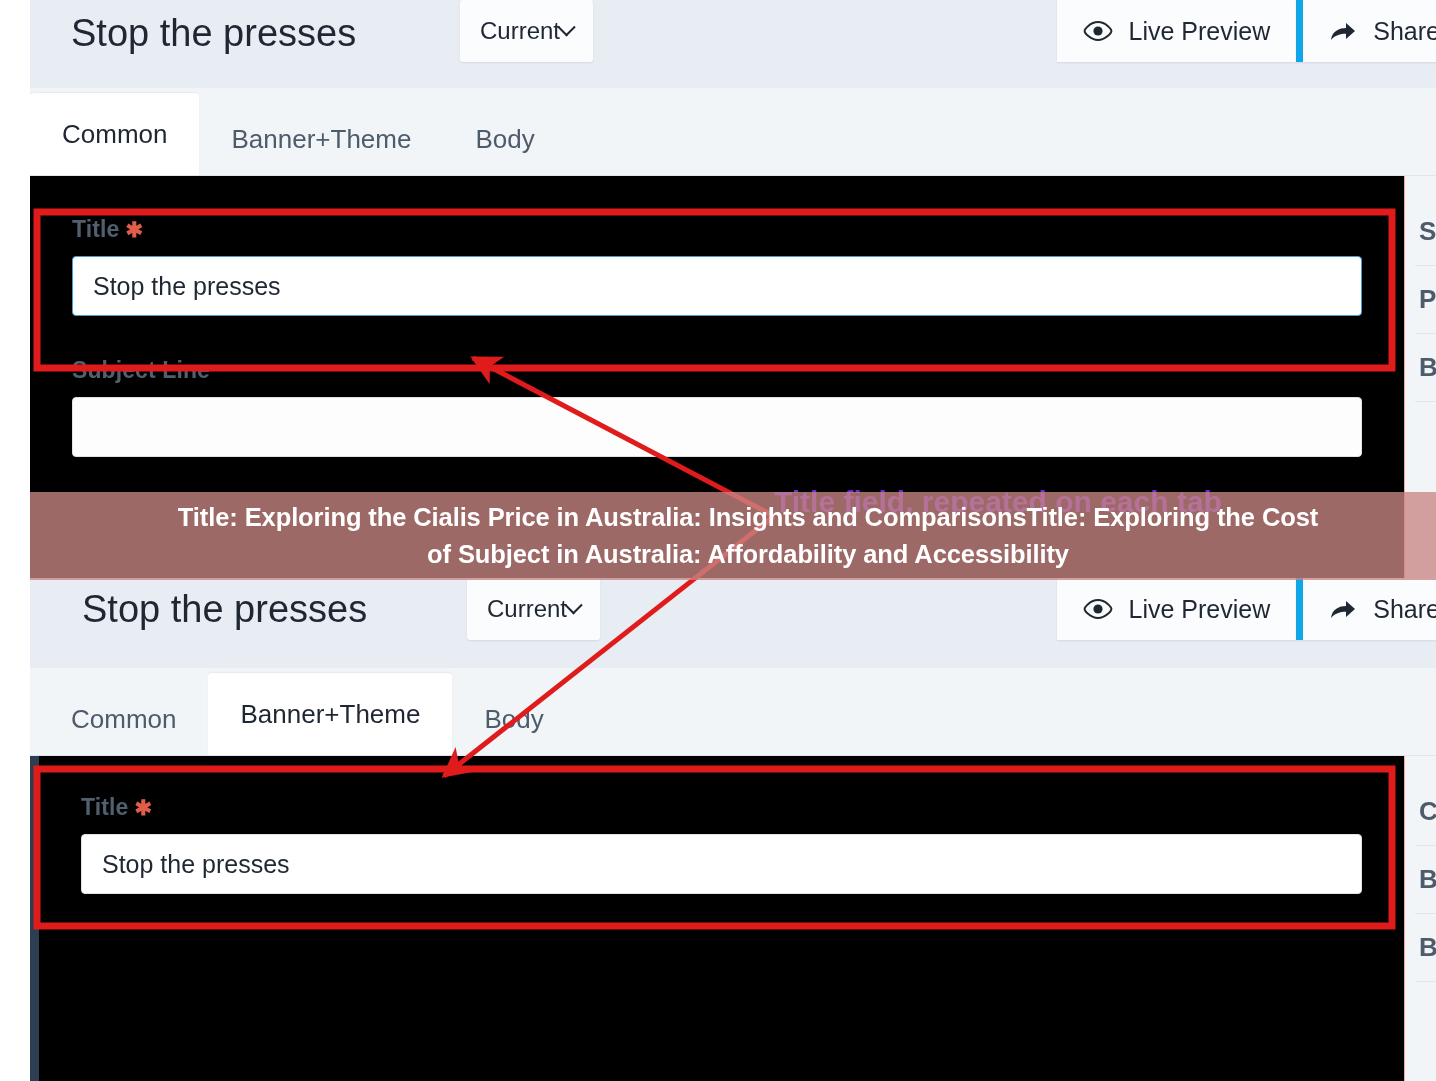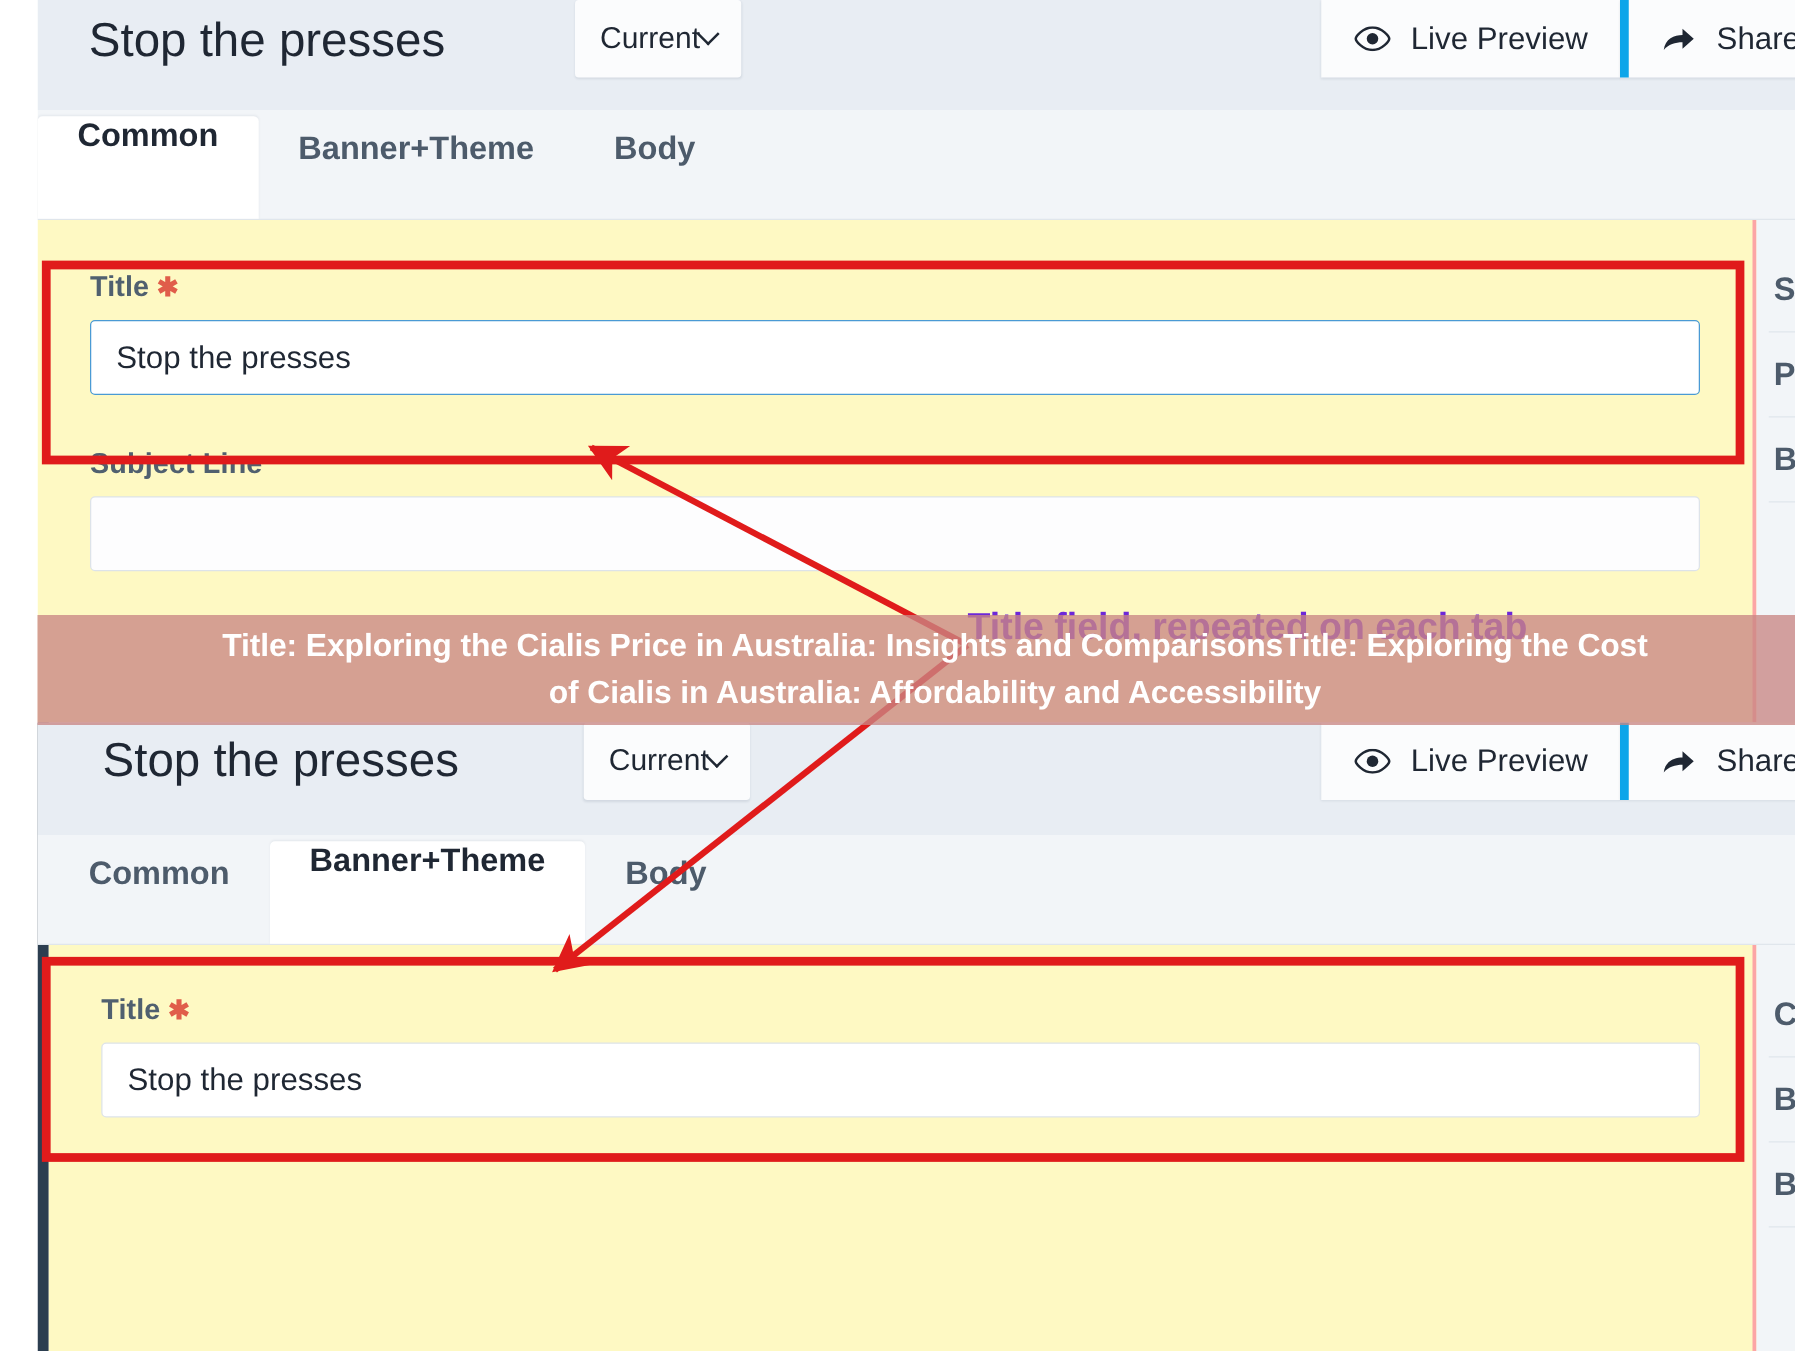--- a/index.html
+++ b/index.html
@@ -105,38 +105,37 @@
     border-bottom: 1px solid #e0e6ec;
     display: flex;
     align-items: flex-end;
   }
   .tab {
     font-size: 26px;
     color: #4d5b6b;
     padding: 0 32px;
     height: 72px;
     display: flex;
-    align-items: flex-start;
-    white-space: nowrap;
-    font-weight: bold;
+    align-items: center;
+    white-space: nowrap;
   }
   .tab.active {
     background: #ffffff;
     color: #1f2733;
     border-radius: 4px 4px 0 0;
     height: 82px;
     box-shadow: 0 -1px 2px rgba(20,40,70,.06);
   }
 
   
   .body-split { display: flex; align-items: stretch; }
   .form-col {
     flex: 0 0 1375px;
-    background: #fef9c3;
-    border-right: 3px solid #fca5a5;
+    background: #000000;
+    border-right: 1px solid #fca5a5;
     position: relative;
     padding: 0 42px;
   }
   .side-col {
     flex: 1 1 auto;
     background: #f2f5f8;
     padding-top: 22px;
   }
   .side-item {
     font-size: 26px;
@@ -364,16 +363,16 @@
 
     <line x1="744" y1="516" x2="443" y2="358" stroke="#e01b1b" stroke-width="5" marker-end="url(#ah)"></line>
 
     <line x1="744" y1="516" x2="414" y2="776" stroke="#e01b1b" stroke-width="5" marker-end="url(#ah)"></line>
   </svg>
 
   <div class="annot-note" style="left:744px; top:485px;">Title field, repeated on each tab</div>
 
   <div id="pink-banner" style="top:492px; height:88px;">
     <div class="ln">Title: Exploring the Cialis Price in Australia: Insights and ComparisonsTitle: Exploring the Cost</div>
-    <div class="ln">of Cialis in Australia: Affordability and Accessibility</div>
+    <div class="ln">of Subject in Australia: Affordability and Accessibility</div>
   </div>
 
 </div>
 
 </body></html>

